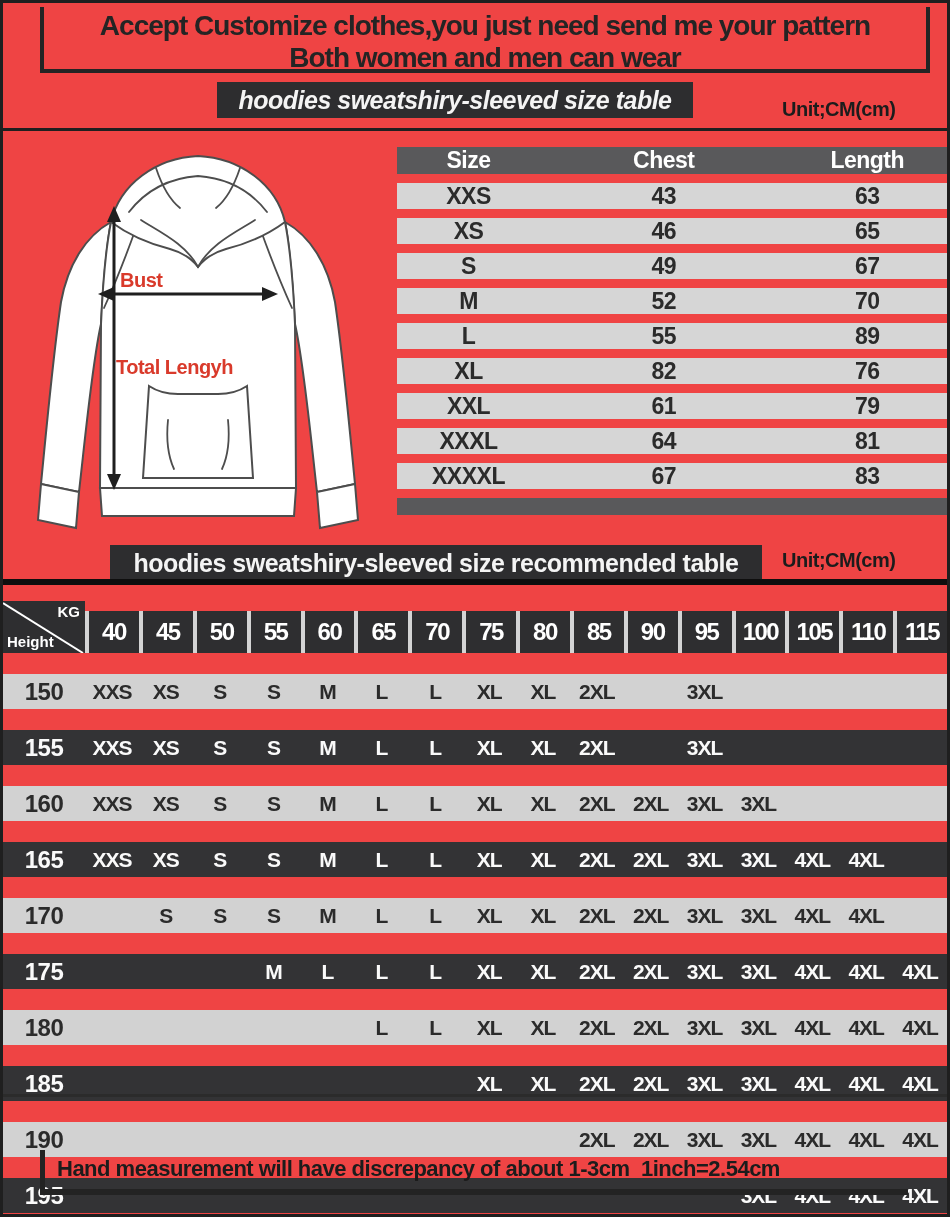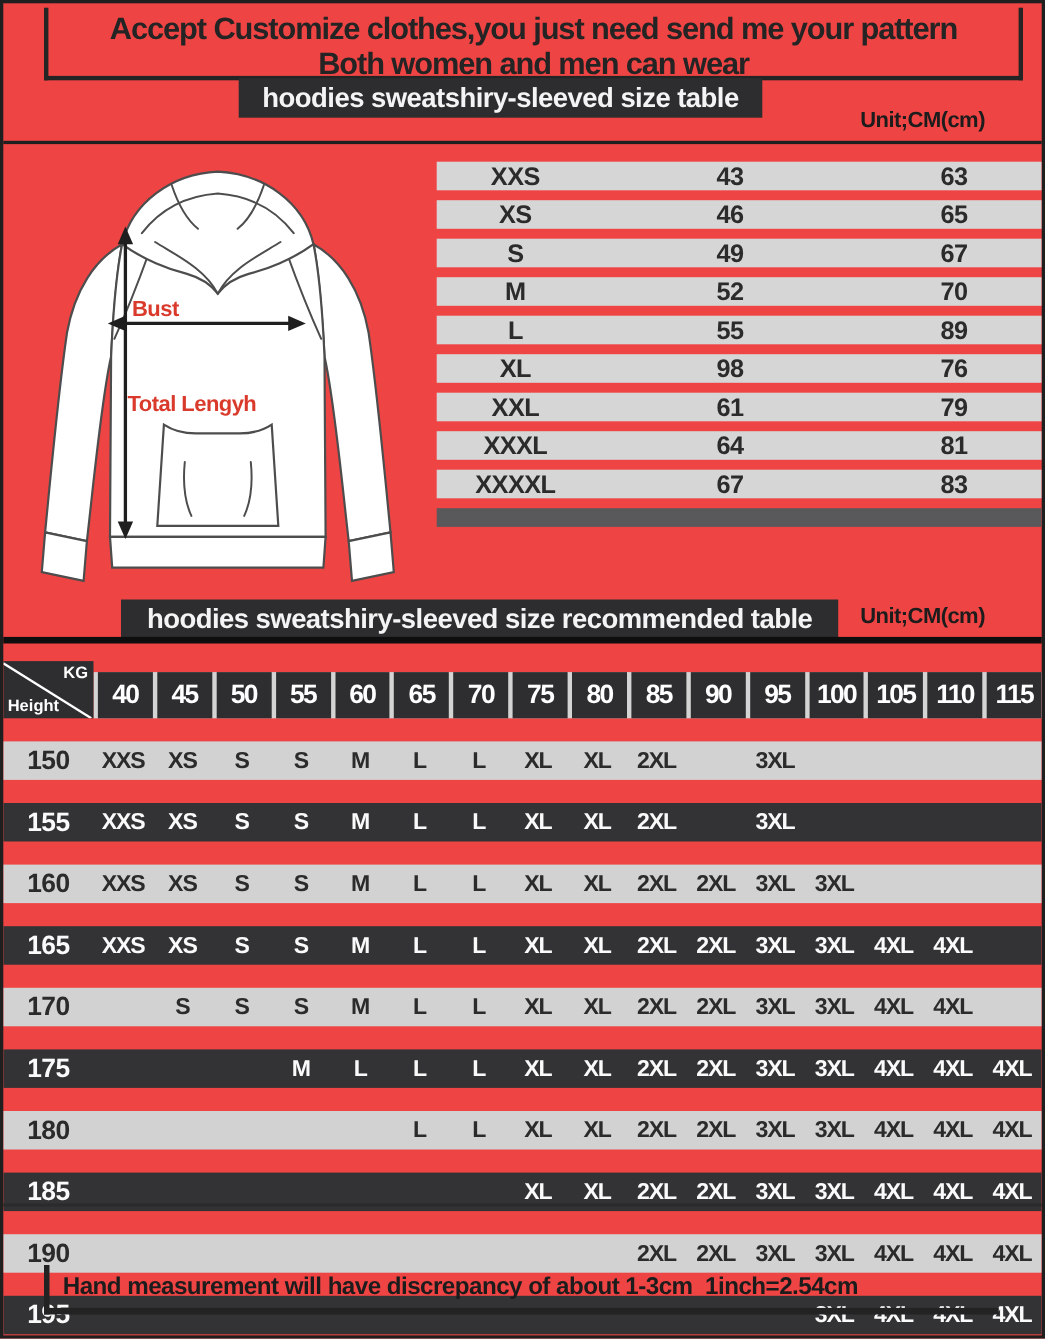--- a/index.html
+++ b/index.html
@@ -19,21 +19,21 @@
   .hr{position:absolute; left:-3px; width:950px; background:#1f1f1f;}
   .hr1{top:125px; height:3px;}
   .hr2{top:576px; height:6px; background:#0e0e0e;}
   .hr3{top:1091px; height:3px; background:#2b2b2b;}
   
   .bar{
     position:absolute; background:#2d2d2f; color:#f4f4f4;
     font-size:25px; font-weight:bold; letter-spacing:-0.5px;
     display:flex; align-items:center; justify-content:center;
   }
-  .bar1{left:214px; top:68px; width:476px; height:36px;}
+  .bar1{left:214px; top:79px; width:476px; height:36px;font-style:italic;}
   .bar2{left:107px; top:542px; width:652px; height:36px;}
   .unit{position:absolute; font-size:20px; font-weight:bold; color:#1c1c1c; letter-spacing:-0.5px;}
   .unit1{left:779px; top:95px;}
   .unit2{left:779px; top:546px;}
   
   .hoodie{position:absolute; left:5px; top:135px; width:385px; height:415px;}
   .hoodie .s{fill:#ffffff; stroke:#4d4d4d; stroke-width:2;}
   .hoodie .l{fill:none; stroke:#4d4d4d; stroke-width:1.8; stroke-linecap:round;}
   .hoodie .arr{stroke:#1f1f1f; stroke-width:3;}
   .hoodie .ah{fill:#1f1f1f;}
@@ -113,20 +113,25 @@
 
     <line class="arr" x1="98" y1="156" x2="262" y2="156"></line>
     <polygon class="ah" points="90,156 106,149 106,163"></polygon>
     <polygon class="ah" points="270,156 254,149 254,163"></polygon>
 
     <text x="112" y="149">Bust</text>
     <text x="108" y="236">Total Lengyh</text>
   </svg>
 
   <div class="table1">
+    <div class="t1-head">
+        <div class="t1-cell c0">Size</div>
+        <div class="t1-cell c1">Chest</div>
+        <div class="t1-cell c2">Length</div>
+      </div>
     <div>
         <div class="t1-row">
           <div class="t1-cell c0">XXS</div>
           <div class="t1-cell c1">43</div>
           <div class="t1-cell c2">63</div>
         </div>
         <div class="t1-row">
           <div class="t1-cell c0">XS</div>
           <div class="t1-cell c1">46</div>
           <div class="t1-cell c2">65</div>
@@ -141,21 +146,21 @@
           <div class="t1-cell c1">52</div>
           <div class="t1-cell c2">70</div>
         </div>
         <div class="t1-row">
           <div class="t1-cell c0">L</div>
           <div class="t1-cell c1">55</div>
           <div class="t1-cell c2">89</div>
         </div>
         <div class="t1-row">
           <div class="t1-cell c0">XL</div>
-          <div class="t1-cell c1">98</div>
+          <div class="t1-cell c1">82</div>
           <div class="t1-cell c2">76</div>
         </div>
         <div class="t1-row">
           <div class="t1-cell c0">XXL</div>
           <div class="t1-cell c1">61</div>
           <div class="t1-cell c2">79</div>
         </div>
         <div class="t1-row">
           <div class="t1-cell c0">XXXL</div>
           <div class="t1-cell c1">64</div>

